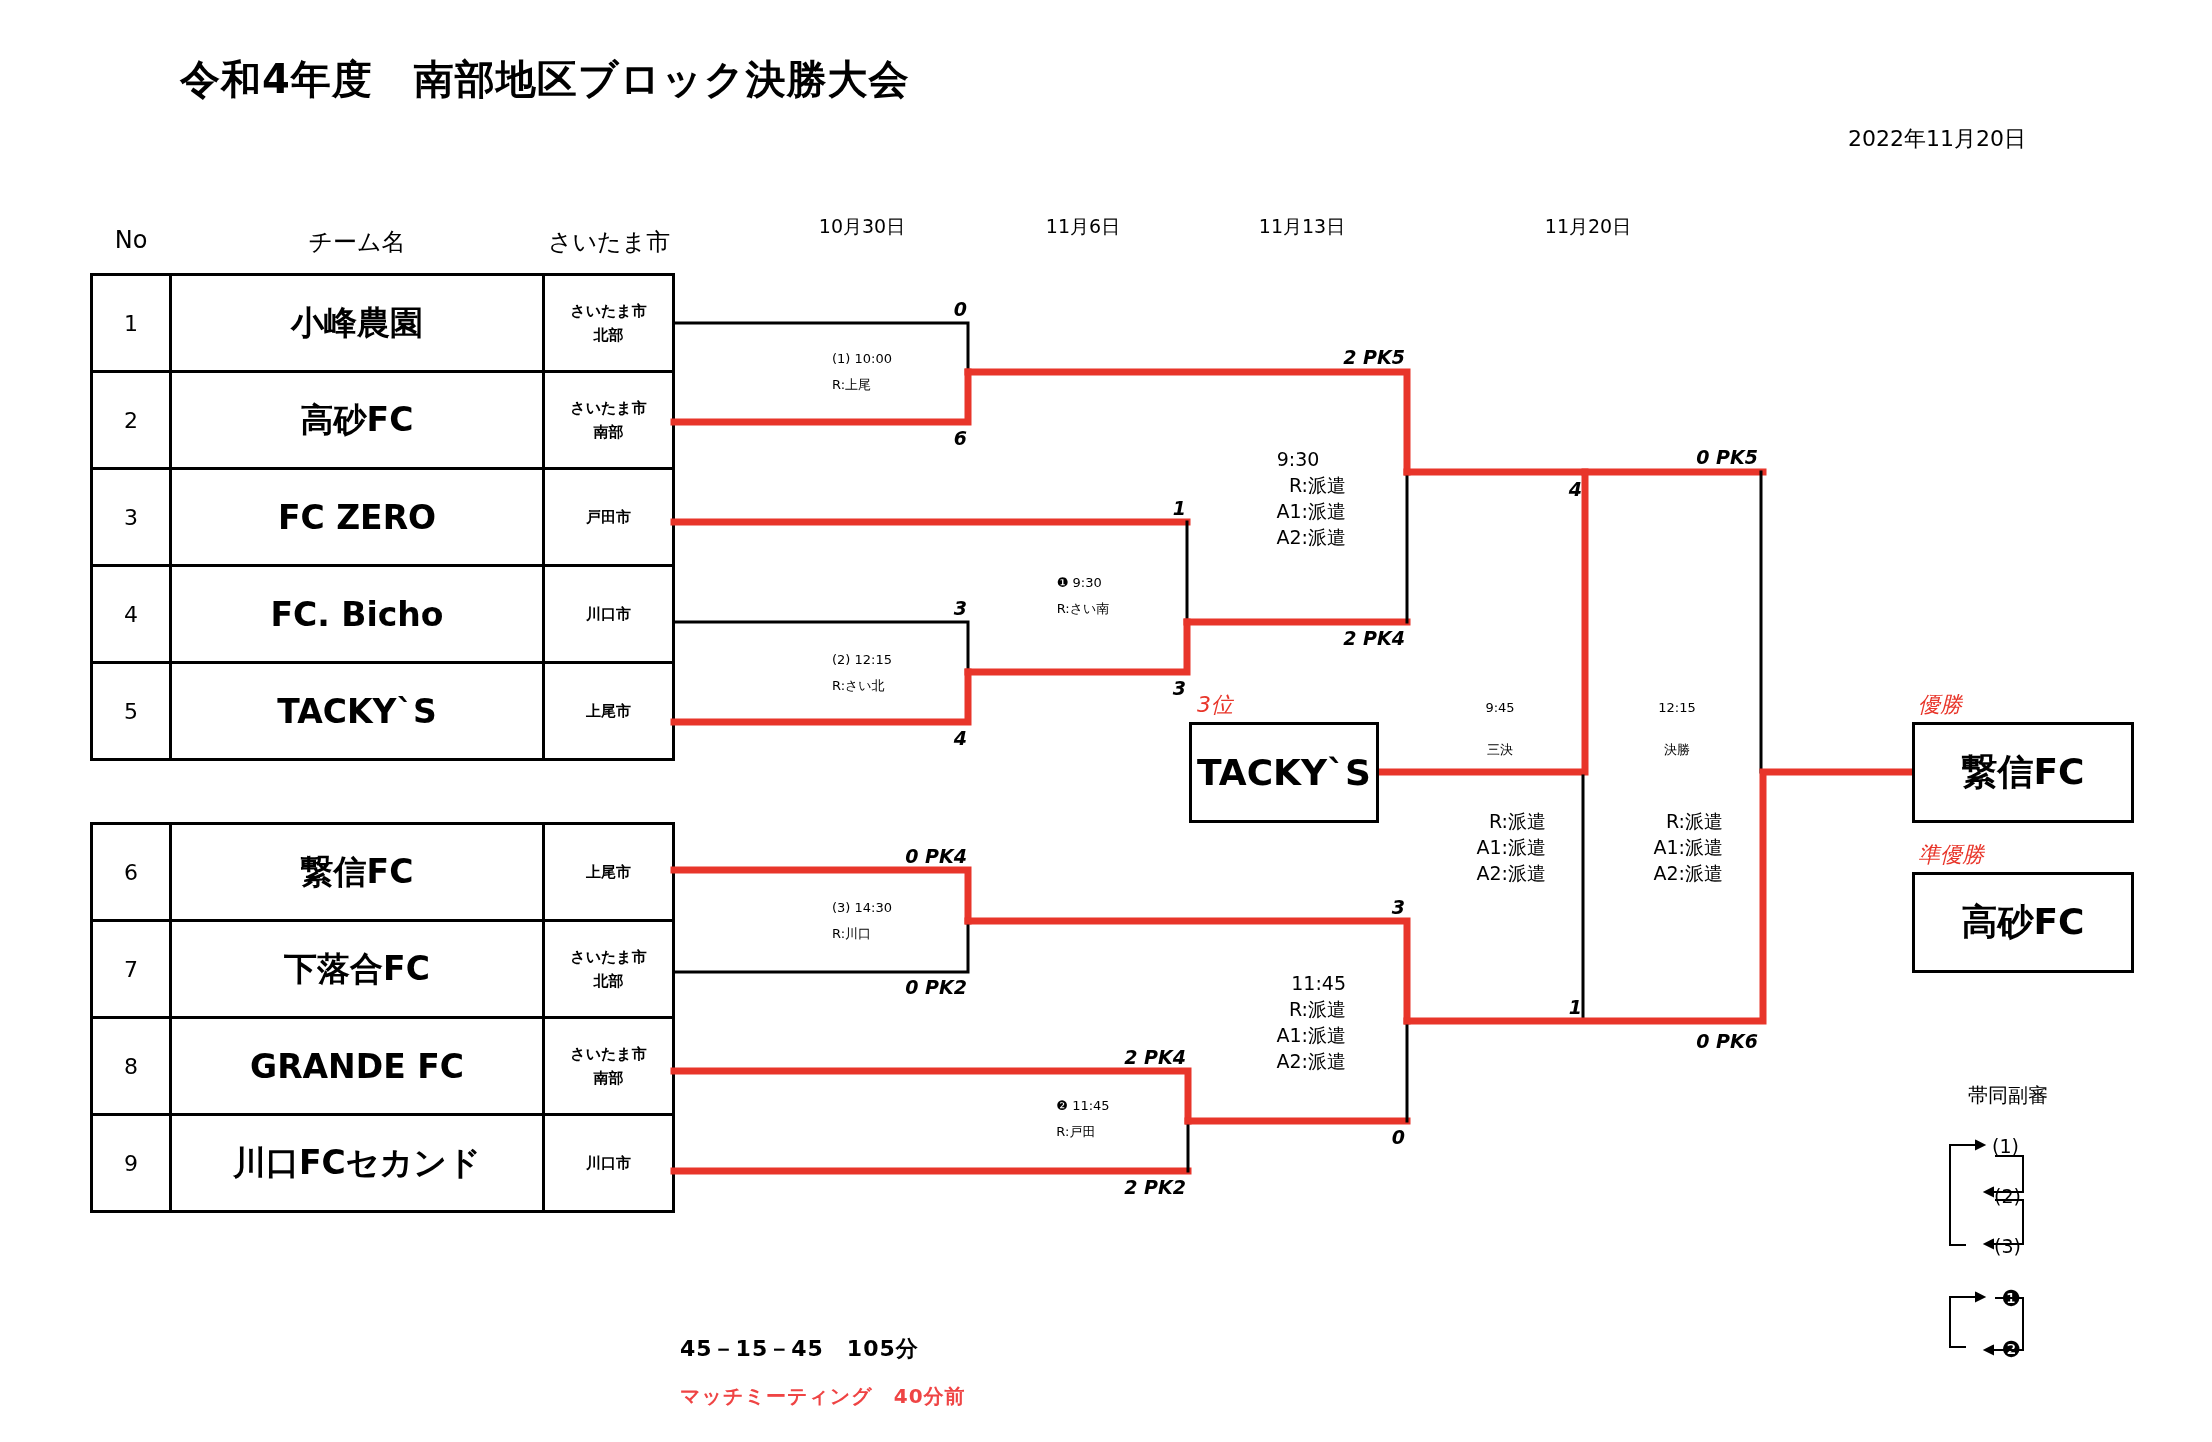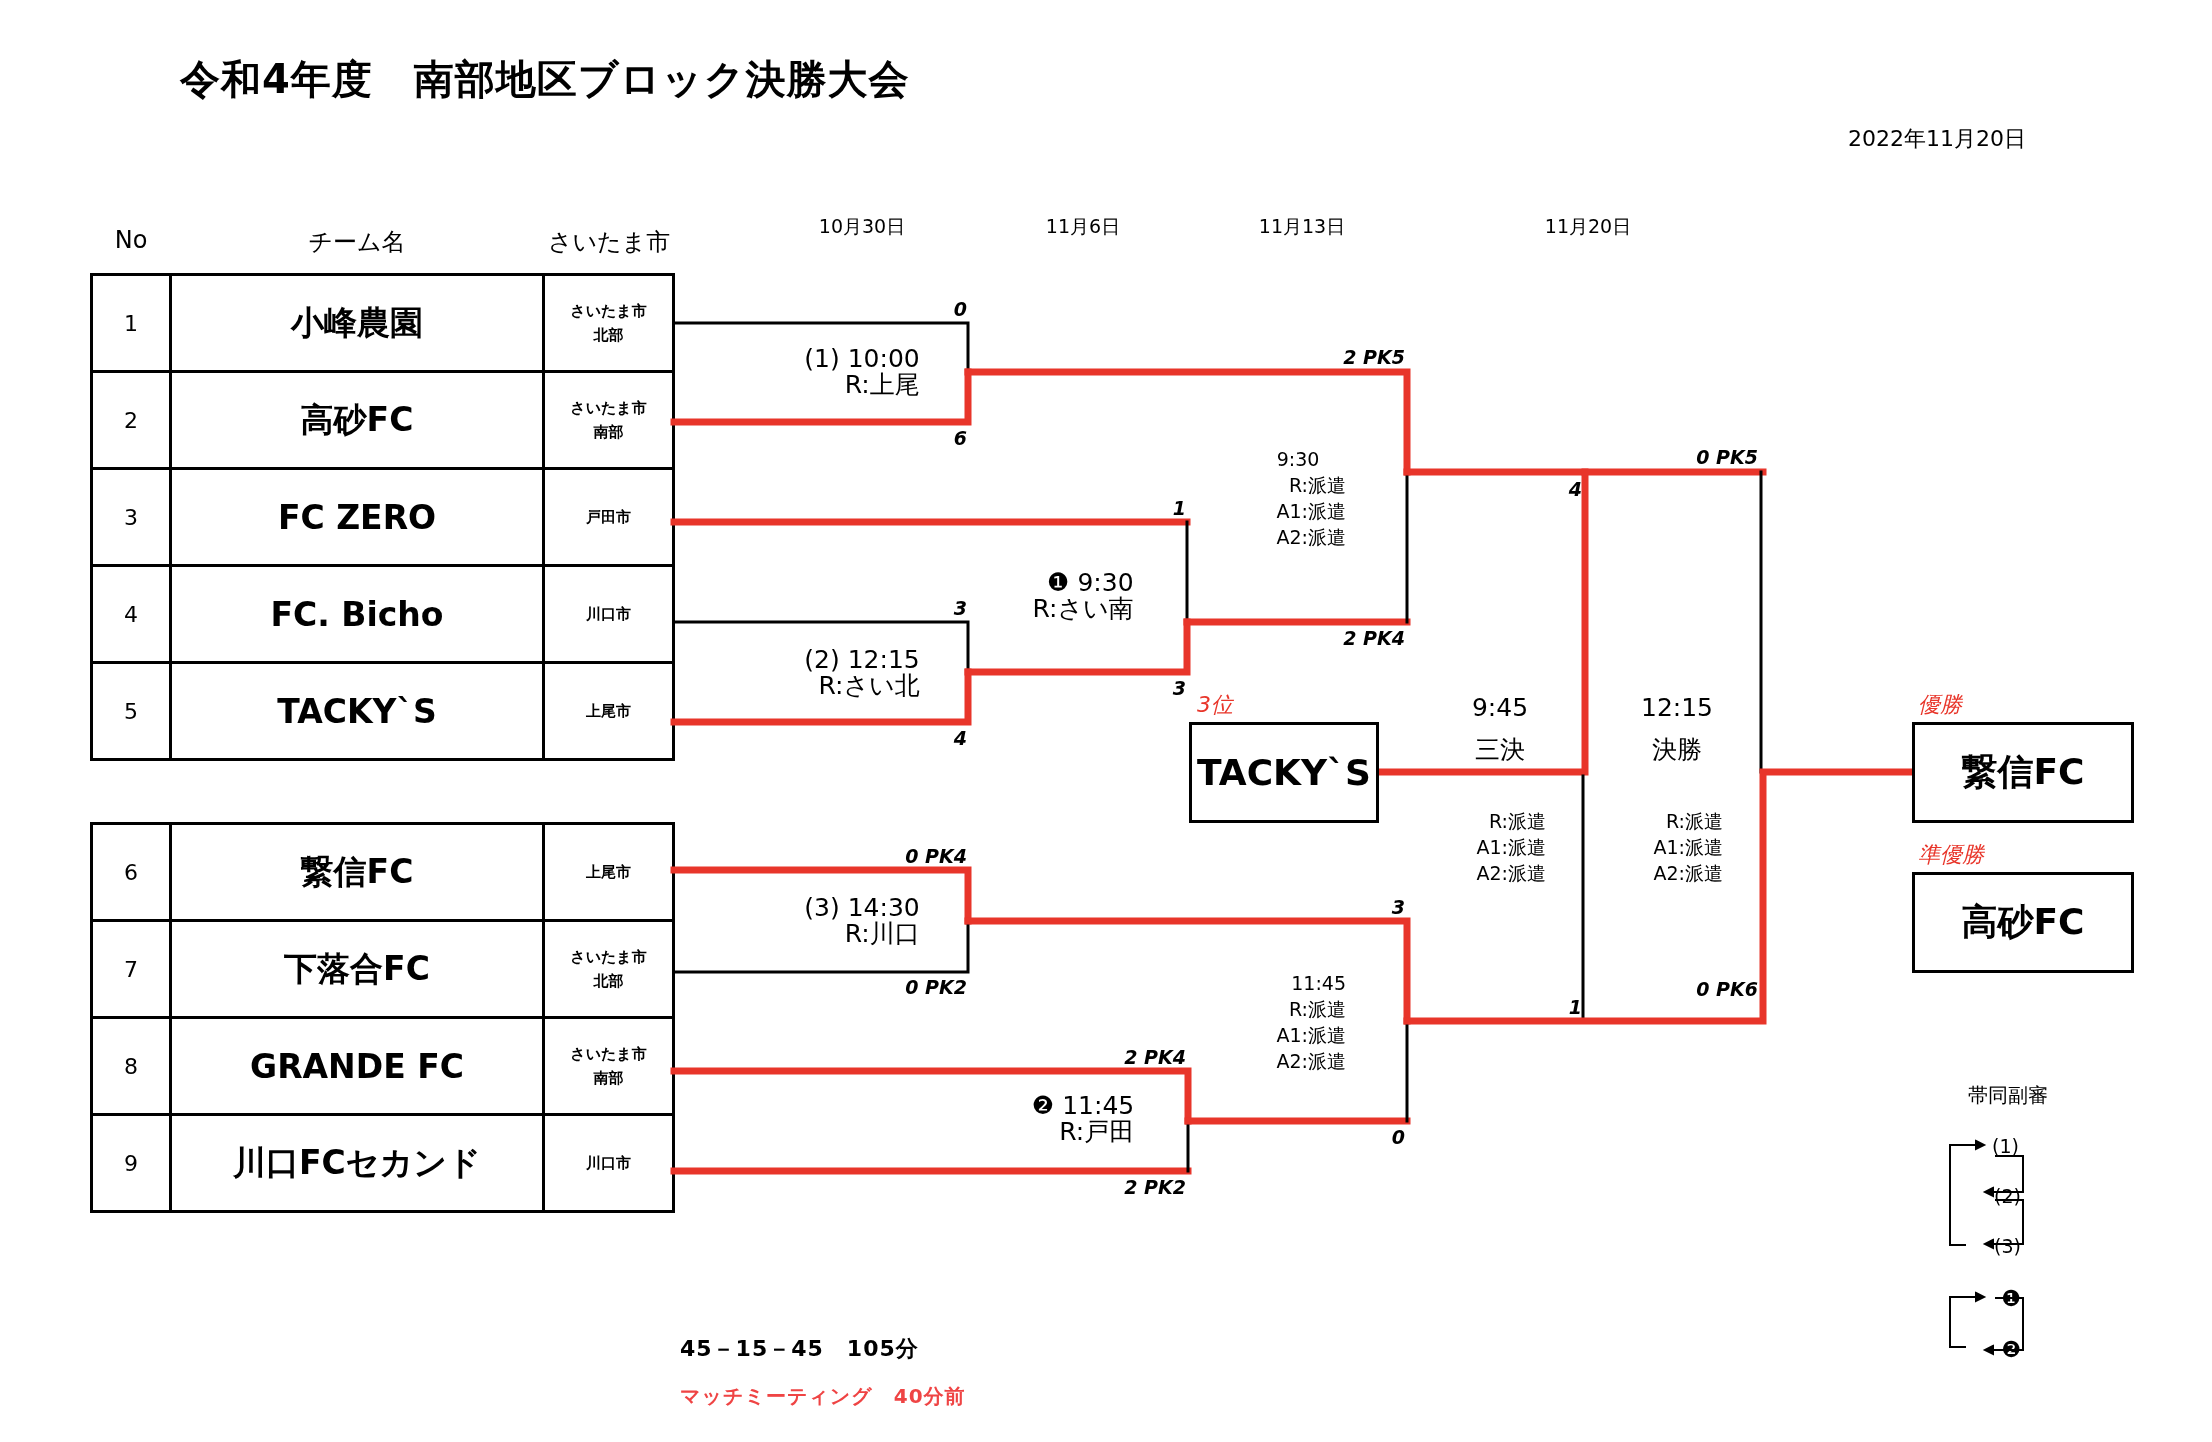--- a/index.html
+++ b/index.html
@@ -12,21 +12,21 @@
   .round-date { top:214px; font-size:19px; white-space:nowrap; transform:translateX(-50%); }
   table.teams { position:absolute; border-collapse:collapse; border:3px solid #000; }
   table.teams td { border:3px solid #000; padding:0; text-align:center; vertical-align:middle; }
   table.teams td.no { width:76px; font-size:22px; }
   table.teams td.name { width:370px; font-size:33px; font-weight:bold; }
   table.teams td.city { width:127px; font-size:15px; font-weight:bold; line-height:24px; }
   table.teams tr { height:97px; }
   #group-a { left:90px; top:273px; }
   #group-b { left:90px; top:822px; }
   .score { font-size:19px; font-weight:bold; font-style:italic; white-space:nowrap; transform:translateX(-100%); }
-  .match-info { font-size:25px; text-align:right; white-space:nowrap; transform:translateX(-50%); line-height:26px; }
+  .match-info { font-size:13px; text-align:left; white-space:nowrap; transform:translateX(-50%); line-height:26px; }
   .ref-info { font-size:19px; text-align:right; white-space:nowrap; line-height:26px; }
   .result-label { color:#e8352a; font-style:italic; font-size:22px; white-space:nowrap; }
   .result-box { border:3px solid #000; box-sizing:border-box; display:flex; align-items:center; justify-content:center;
                 font-size:36px; font-weight:bold; white-space:nowrap; background:#fff; }
   .note { font-size:22px; font-weight:bold; white-space:nowrap; letter-spacing:1px; }
   .note.red { color:#ef4444; }
   svg#bracket { position:absolute; left:0; top:0; }
   .rot-title { left:1968px; top:1082px; font-size:20px; white-space:nowrap; }
   .rot-item { font-size:19px; white-space:nowrap; transform:translate(-50%,-50%); }
   .rot-item.circle { font-size:22px; }
@@ -161,21 +161,21 @@
 <div class="abs score" style="left:1186px; top:677px">3</div>
 <div class="abs score" style="left:1186px; top:1046px">2 PK4</div>
 <div class="abs score" style="left:1186px; top:1176px">2 PK2</div>
 <div class="abs score" style="left:1405px; top:346px">2 PK5</div>
 <div class="abs score" style="left:1405px; top:627px">2 PK4</div>
 <div class="abs score" style="left:1405px; top:896px">3</div>
 <div class="abs score" style="left:1405px; top:1126px">0</div>
 <div class="abs score" style="left:1582px; top:478px">4</div>
 <div class="abs score" style="left:1582px; top:996px">1</div>
 <div class="abs score" style="left:1758px; top:446px">0 PK5</div>
-<div class="abs score" style="left:1758px; top:978px">0 PK6</div>
+<div class="abs score" style="left:1758px; top:1030px">0 PK6</div>
 
 <div class="abs match-info" style="left:862px; top:346px">
   <div>(1) 10:00</div>
   <div>R:上尾</div>
 </div>
 <div class="abs match-info" style="left:862px; top:647px">
   <div>(2) 12:15</div>
   <div>R:さい北</div>
 </div>
 <div class="abs match-info" style="left:862px; top:895px">

